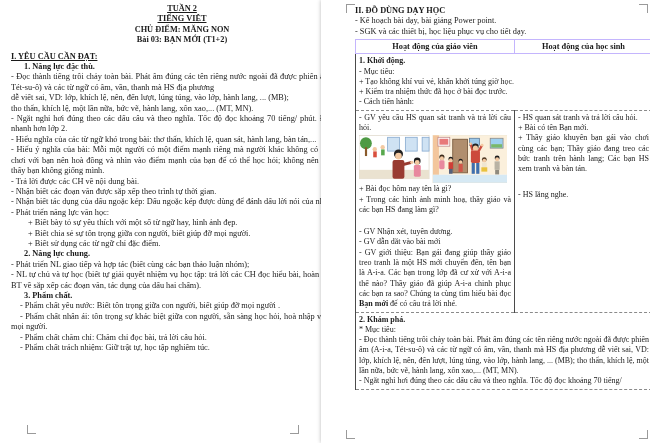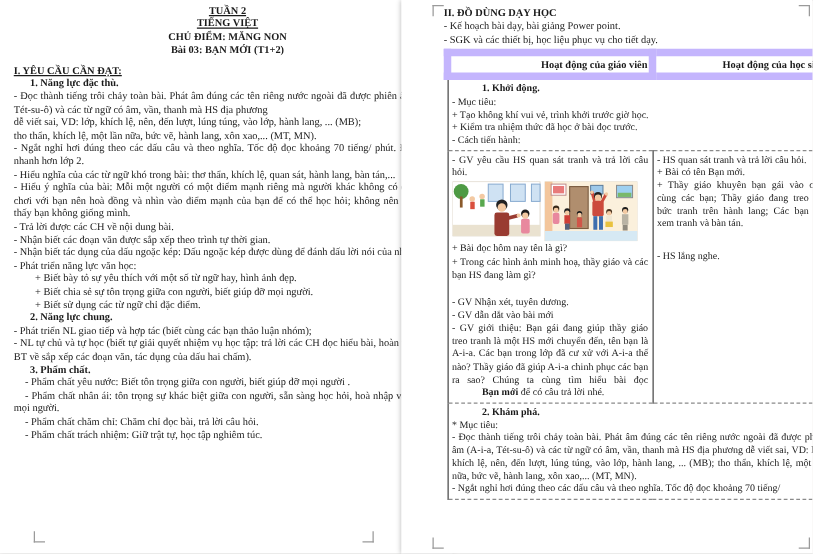--- a/index.html
+++ b/index.html
@@ -20,28 +20,28 @@
   .p1-inner div, .p2-inner .sec div{font-size:8.3px;line-height:10.4px;}
 
   
   .t-ul{text-align:center;font-weight:bold;text-decoration:underline;font-size:8.6px;}
   .t{text-align:center;font-weight:bold;font-size:8.6px;}
   .h-ul{font-weight:bold;text-decoration:underline;margin-top:6px;}
   .h-ind{font-weight:bold;padding-left:13px;}
   .body{text-align:justify;}
   .body-ind{text-align:justify;text-indent:9px;}
   .plus{padding-left:17px;text-align:justify;}
-  .b{font-weight:bold;margin-left:24px;}
+  .b{font-weight:bold;}
   .h{font-weight:bold;}
 
   
   table.hd{border-collapse:collapse;width:291px;margin-top:2px;table-layout:fixed;}
   table.hd th{
-    border:6px solid #c4b5fd;font-size:8.3px;font-weight:bold;
-    padding:2px 1px;text-align:right;
+    border:1px solid #c4b5fd;font-size:8.3px;font-weight:bold;
+    padding:2px 1px;text-align:center;
   }
   table.hd td{
     border-left:1px solid #4a4a4a;border-right:1px solid #4a4a4a;
     border-bottom:1px dashed #8a8a8a;
     vertical-align:top;padding:2px 3px;
   }
   table.hd td div{font-size:8px;line-height:10.3px;text-align:justify;}
   th.col-gv{width:156px;} th.col-hs{width:135px;}
   .gap12{height:12px;}
   .hs-answers{}
@@ -109,21 +109,21 @@
     <table class="hd">
       <tbody>
           <tr>
         <th class="col-gv">Hoạt động của giáo viên</th>
         <th class="col-hs">Hoạt động của học sinh</th>
       </tr>
       <tr>
         <td colspan="2">
               <div class="b">1. Khởi động.</div>
               <div>- Mục tiêu:</div>
-              <div>+ Tạo không khí vui vẻ, trình khởi trước giờ học.</div>
+              <div>+ Tạo không khí vui vẻ, khấn khởi túng giờ học.</div>
               <div>+ Kiểm tra nhiệm thức đã học ở bài đọc trước.</div>
               <div>- Cách tiến hành:</div>
             </td>
       </tr>
       <tr>
         <td>
           <div>- GV yêu cầu HS quan sát tranh và trả lời câu hỏi.</div>
 
           <svg class="illus" width="148" height="48" viewBox="0 0 150 48">
 

